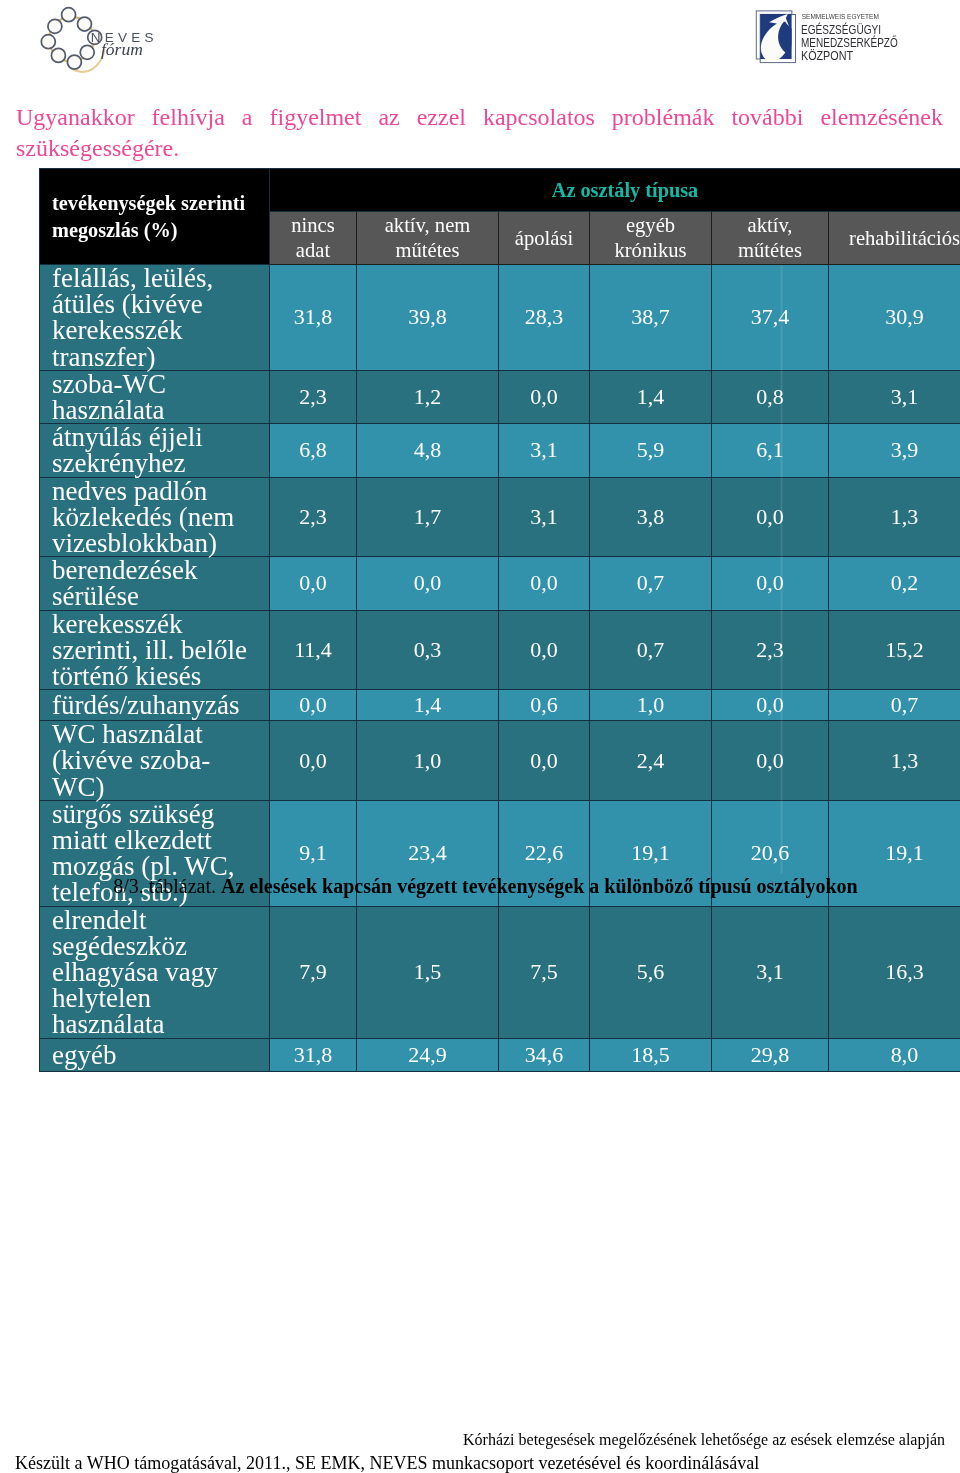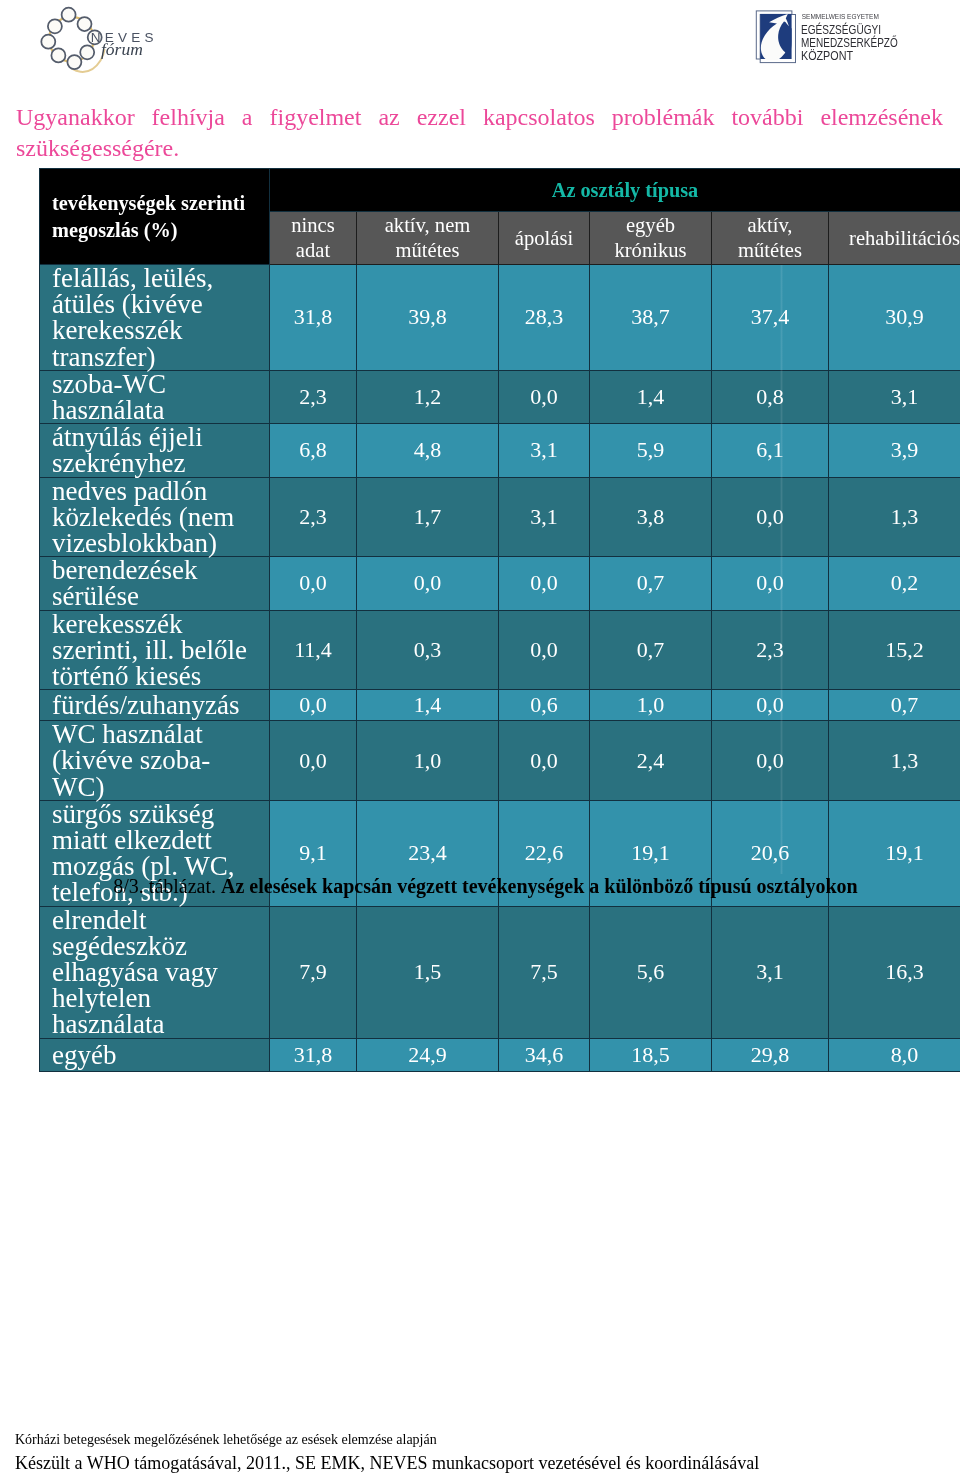--- a/index.html
+++ b/index.html
@@ -40,21 +40,21 @@
   .dk{background:#2a717f;}
 
 
   
   #caption{position:absolute;left:0;top:873px;width:971px;text-align:center;
            font-size:20px;line-height:26px;color:#000;white-space:nowrap;}
   #caption b{font-weight:bold;}
 
   
   #footer{position:absolute;left:15px;top:1428px;width:930px;color:#000;}
-  #f1{font-size:14px;line-height:23.6px;white-space:nowrap;}
+  #f1{font-size:16px;line-height:23.6px;white-space:nowrap;text-align:right;}
   #f2{font-size:18px;line-height:23.6px;white-space:nowrap;}
 </style>
 </head>
 <body>
 
 <div class="page">
 
   <div id="scanline"></div>
 
   <div id="neves-logo">

